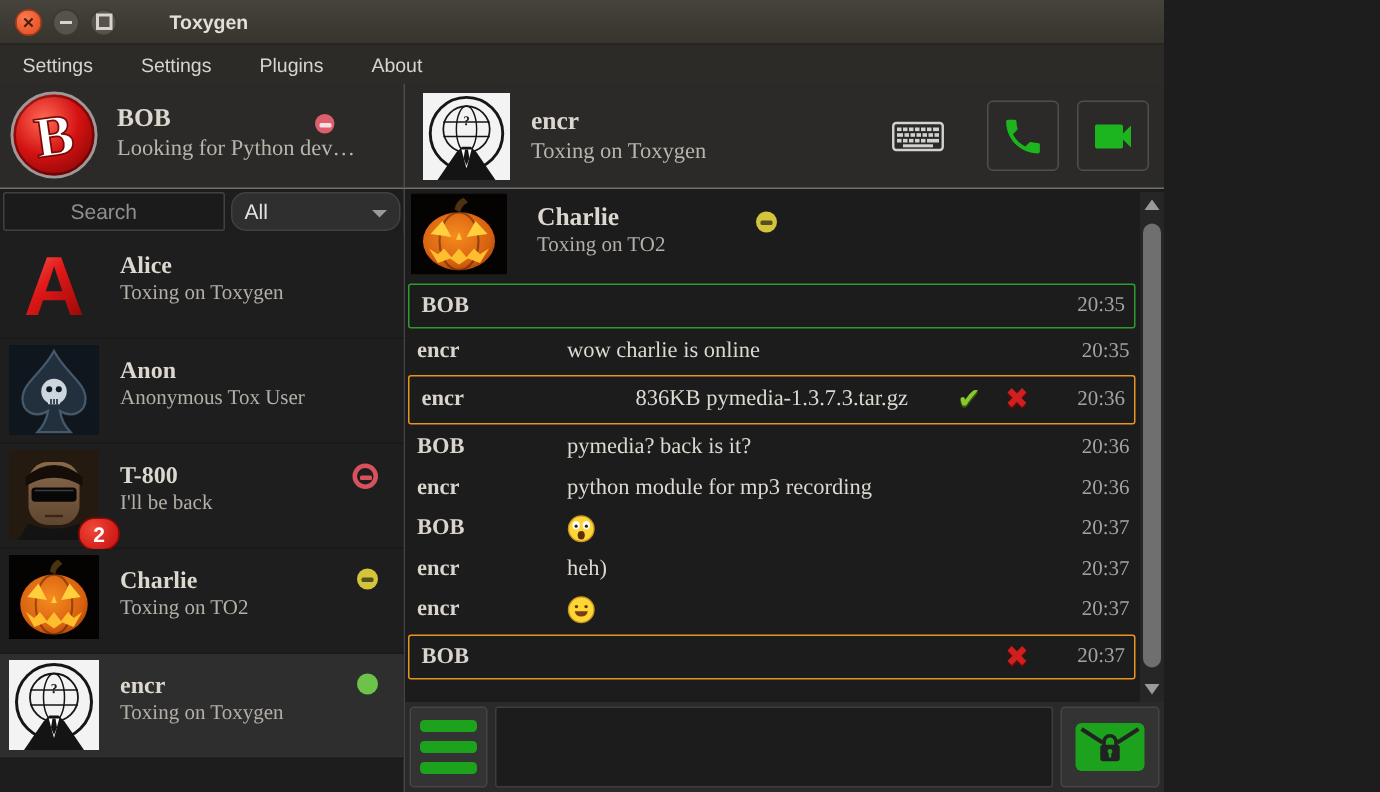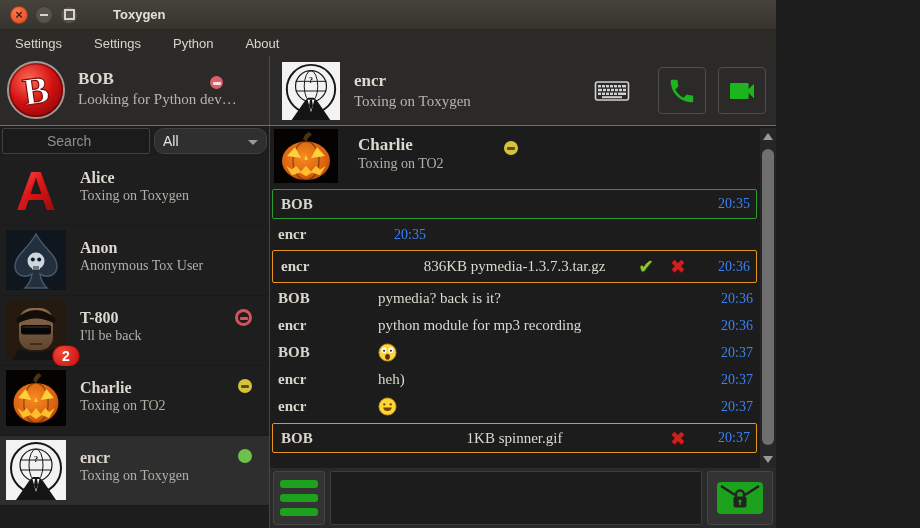--- a/index.html
+++ b/index.html
@@ -83,21 +83,21 @@
   .notif-avatar { width:64px; height:54px; flex:0 0 64px; overflow:hidden; }
   .notif-state { position:absolute; left:230px; top:12px; }
 
   .messages { margin-right:17px; }
   .msg-row { position:relative; min-height:27px; display:flex; align-items:center; padding:0 6px 0 8px; }
   .m-author { width:100px; flex:0 0 100px; font-family:"Liberation Serif", serif; font-weight:bold;
               font-size:15px; color:#d9d5cd; }
   .m-content { flex:1; font-family:"Liberation Serif", serif; font-size:15px; color:#ddd9d1; min-width:0;
                display:flex; align-items:center; }
   .m-time { width:48px; flex:0 0 48px; text-align:right; font-family:"Liberation Serif", serif;
-            font-size:14px; color:#3b82f6; }
+            font-size:14px; color:#a3a3a3; }
   .msg-row.file { height:30px; border-radius:2px; margin:2px 2px 2px 2px; }
   .msg-row.file.green { border:1px solid #2f9b2f; }
   .msg-row.file.orange { border:1px solid #e8941f; }
   .msg-row.file .m-content { position:absolute; left:110px; right:110px; justify-content:center; }
   .file-actions { margin-left:auto; display:flex; gap:16px; margin-right:16px; z-index:1;
                   font-family:"DejaVu Sans", sans-serif; font-size:19px; line-height:1; }
   .icon-accept { color:#8bc72e; text-shadow:0 1px 1px #3c6a06; cursor:pointer; }
   .icon-decline { color:#cf1f1f; text-shadow:0 1px 1px #6e0808; cursor:pointer; }
 
   
@@ -176,21 +176,21 @@
   <div class="titlebar">
     <span class="winbtn close"></span>
     <span class="winbtn minmax min"></span>
     <span class="winbtn minmax max"></span>
     <span class="win-title">Toxygen</span>
   </div>
 
   <div class="menubar">
     <span class="menu-item">Settings</span>
     <span class="menu-item">Settings</span>
-    <span class="menu-item">Python</span>
+    <span class="menu-item">Plugins</span>
     <span class="menu-item">About</span>
   </div>
 
   <div class="header">
 
     <div class="profile-box">
       <svg class="avatar-round" viewBox="0 0 62 62">
         <circle cx="31" cy="31" r="29" fill="url(#gBob)" stroke="#9a9a9a" stroke-width="2"></circle>
         <circle cx="31" cy="31" r="27" fill="none" stroke="rgba(60,0,0,0.5)" stroke-width="1.5"></circle>
         <text x="31" y="45" text-anchor="middle" font-family="serif" font-weight="bold" font-size="40" fill="#ffffff" stroke="#7a0a0a" stroke-width="1.2" transform="rotate(-8 31 31)">B</text>
@@ -351,20 +351,21 @@
 
       <div class="messages">
 
         <div class="msg-row file green">
           <span class="m-author">BOB</span>
           <span class="m-time" style="margin-left:auto">20:35</span>
         </div>
 
         <div class="msg-row">
           <span class="m-author">encr</span>
+          <span class="m-content">wow charlie is online</span>
           <span class="m-time">20:35</span>
         </div>
 
         <div class="msg-row file orange" style="height:33px">
           <span class="m-author">encr</span>
           <span class="m-content">836KB pymedia-1.3.7.3.tar.gz</span>
           <span class="file-actions">
             <span class="icon-accept">✔</span>
             <span class="icon-decline">✖</span>
           </span>
@@ -412,21 +413,20 @@
               <circle cx="6.6" cy="7.8" r="1.2" fill="#5d3a0a"></circle>
               <circle cx="13.4" cy="7.8" r="1.2" fill="#5d3a0a"></circle>
               <path d="M5.4,11 a4.7,4.7 0 0 0 9.2,0 Z" fill="#7a3c10"></path>
             </svg>
           </span>
           <span class="m-time">20:37</span>
         </div>
 
         <div class="msg-row file orange" style="margin-top:3px">
           <span class="m-author">BOB</span>
-          <span class="m-content">1KB spinner.gif</span>
           <span class="file-actions">
             <span class="icon-decline">✖</span>
           </span>
           <span class="m-time">20:37</span>
         </div>
       </div>
 
       <div class="vscroll">
         <span class="scr-arrow up"></span>
         <div class="scr-track">

